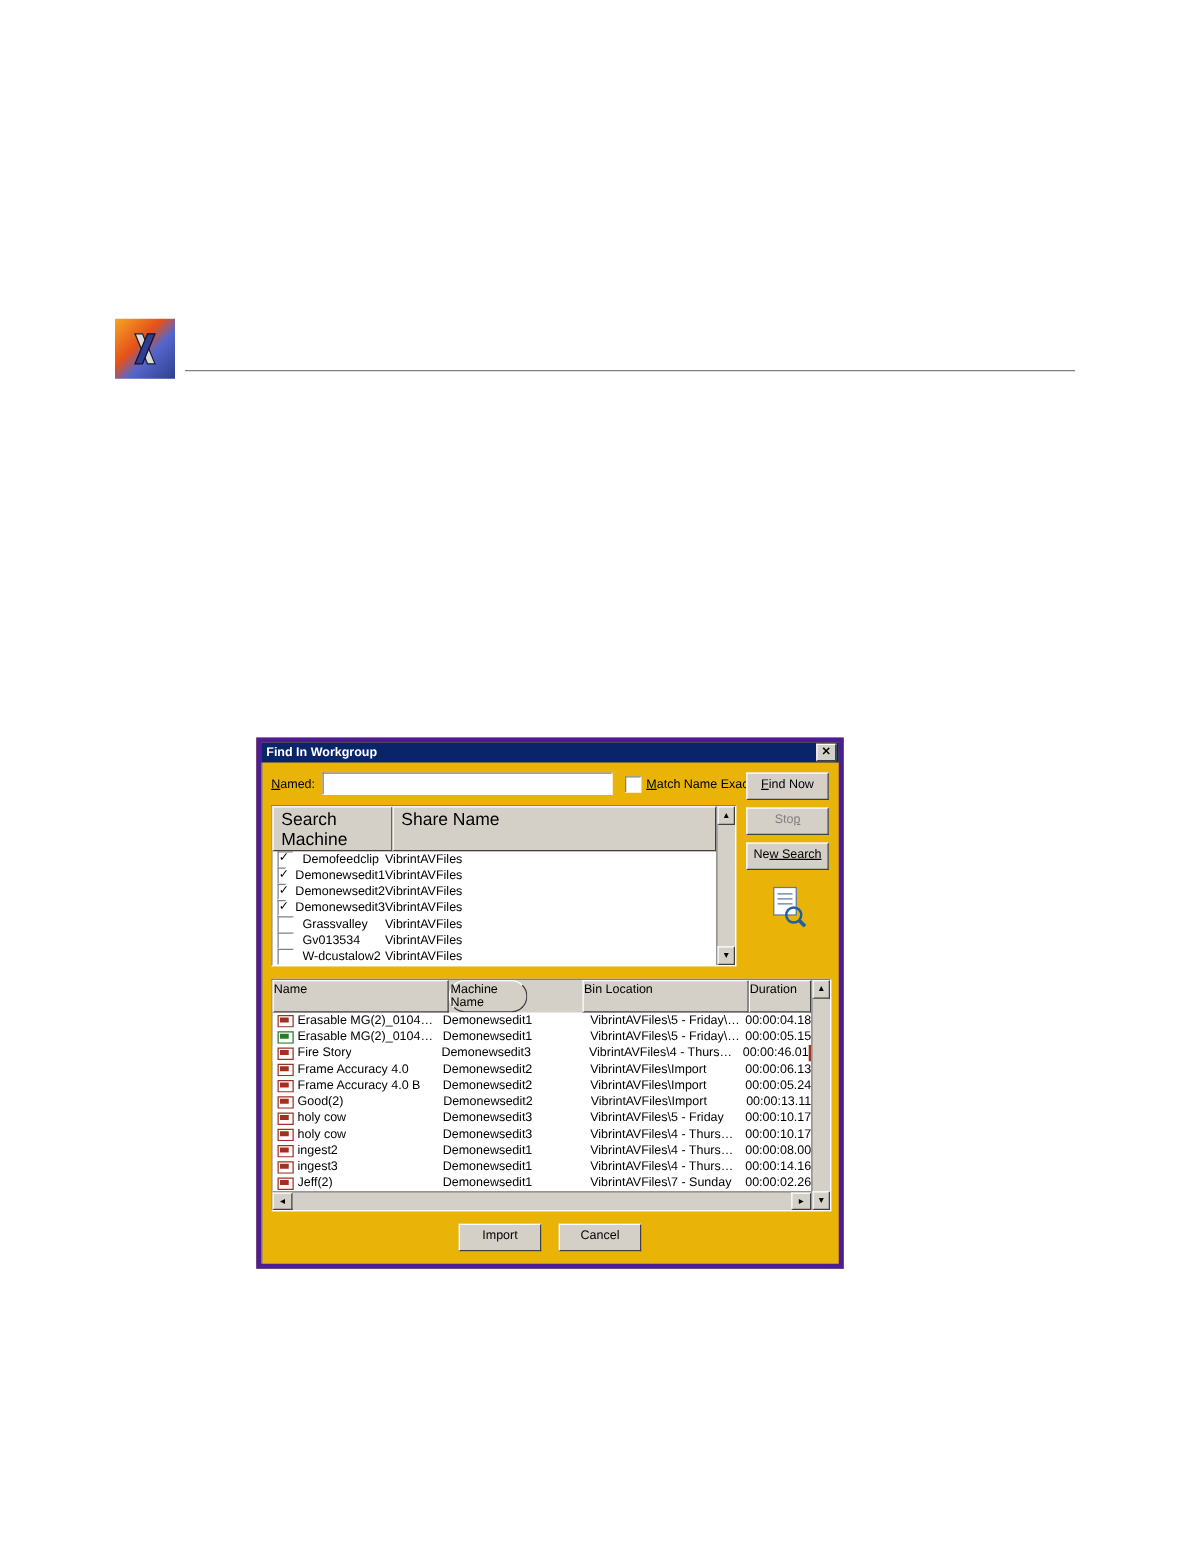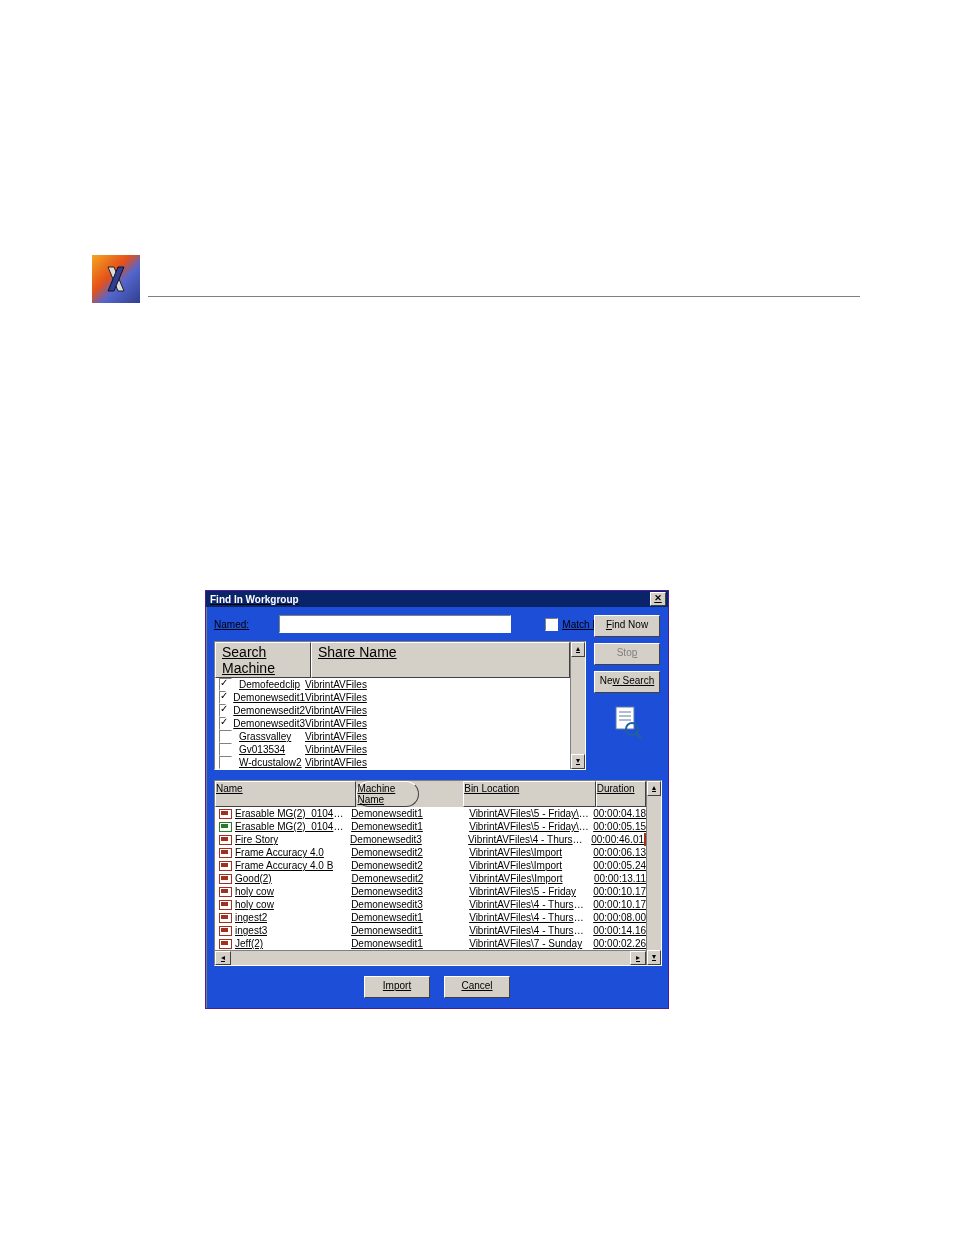--- a/index.html
+++ b/index.html
@@ -27,26 +27,25 @@
     left: 148px;
     top: 296px;
     width: 712px;
     border-top: 1px solid #7f7f7f;
   }
   .dialog {
     position: absolute;
     left: 205px;
     top: 590px;
     width: 462px;
-    background: #1d4ed8;
-    border: 1px solid #4c1d95;
+    background: #eab308;
+    border: 4px solid #4c1d95;
     box-shadow: 1px 1px 0 #808080 inset;
     font-size: 10px;
     color: #000;
-    text-decoration: underline;
   }
   .titlebar {
     background: #0a246a;
     color: #fff;
     height: 16px;
     display: flex;
     align-items: center;
     justify-content: space-between;
     padding: 0 2px 0 4px;
     font-weight: bold;
@@ -60,21 +59,21 @@
     color:#000;
     font-size:9px;
     line-height:10px;
     text-align:center;
     font-weight:bold;
   }
   .body {
     padding: 8px 8px 10px 8px;
     position: relative;
   }
-  .row { display:flex; align-items:center;justify-content:space-between; }
+  .row { display:flex; align-items:center; }
   .named-row { margin-bottom:8px; }
   .label { font-size:10px; margin-right:6px; }
   .u { text-decoration: underline; }
   .text-input {
     flex: 0 0 230px;
     height: 16px;
     background:#fff;
     border:1px solid #808080;
     border-right-color:#fff;
     border-bottom-color:#fff;

